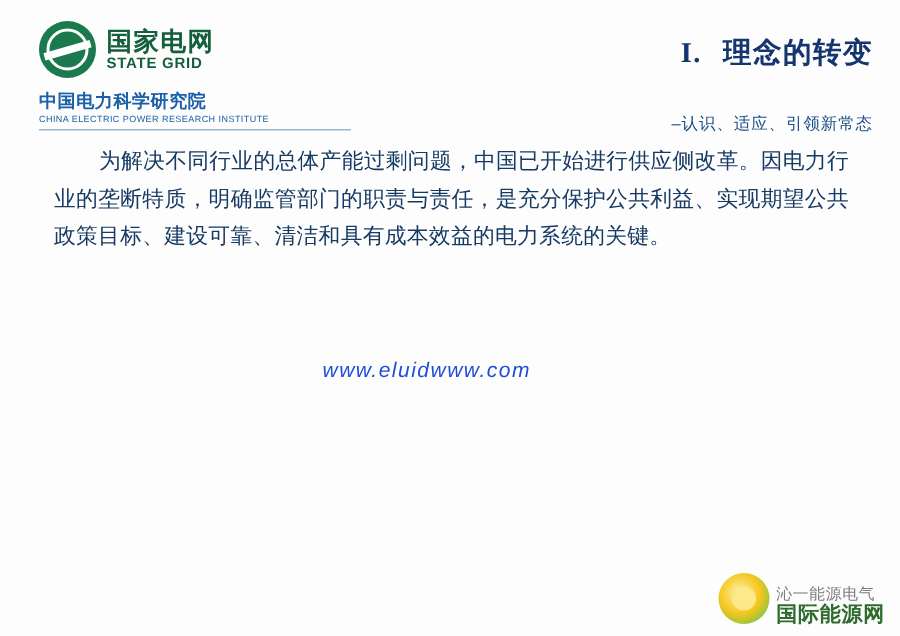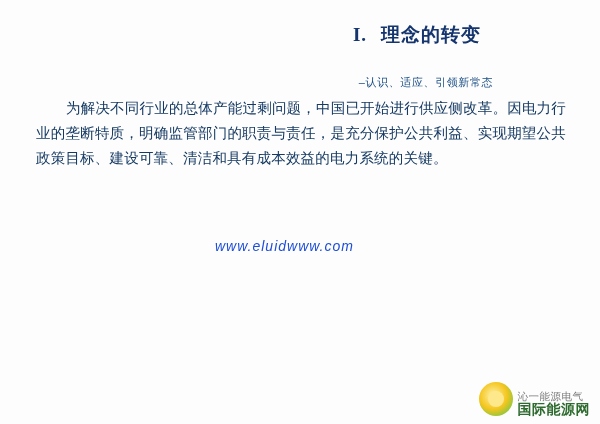--- a/index.html
+++ b/index.html
@@ -105,21 +105,21 @@
     width: 208px;
     height: 1px;
     background: #9bb7d4;
   }
 
   .title-block {
     position: absolute;
     left: 252px;
     top: 22px;
     width: 330px;
-    text-align: center;
+    text-align: right;
   }
   .title-main {
     font-size: 19px;
     font-weight: bold;
     color: #15356e;
     letter-spacing: 1px;
     font-family: "Liberation Serif", serif;
   }
   .title-main .numeral {
     margin-right: 14px;
@@ -212,20 +212,32 @@
     letter-spacing: 0.5px;
   }
 </style>
 </head>
 <body>
 
 <div class="slide">
 
   <div class="header">
 
+    <div class="logo-block">
+      <div class="logo-row">
+        <div class="logo-mark"></div>
+        <div class="logo-text">
+          <div class="logo-cn">国家电网</div>
+          <div class="logo-en">STATE GRID</div>
+        </div>
+      </div>
+      <div class="inst-cn">中国电力科学研究院</div>
+      <div class="inst-en">CHINA ELECTRIC POWER RESEARCH INSTITUTE</div>
+      <div class="inst-rule"></div>
+    </div>
 
     <div class="title-block">
       <div class="title-main">
         <span class="numeral">I.</span><span>理念的转变</span>
       </div>
       <div class="title-sub">–认识、适应、引领新常态</div>
     </div>
 
   </div>
 

